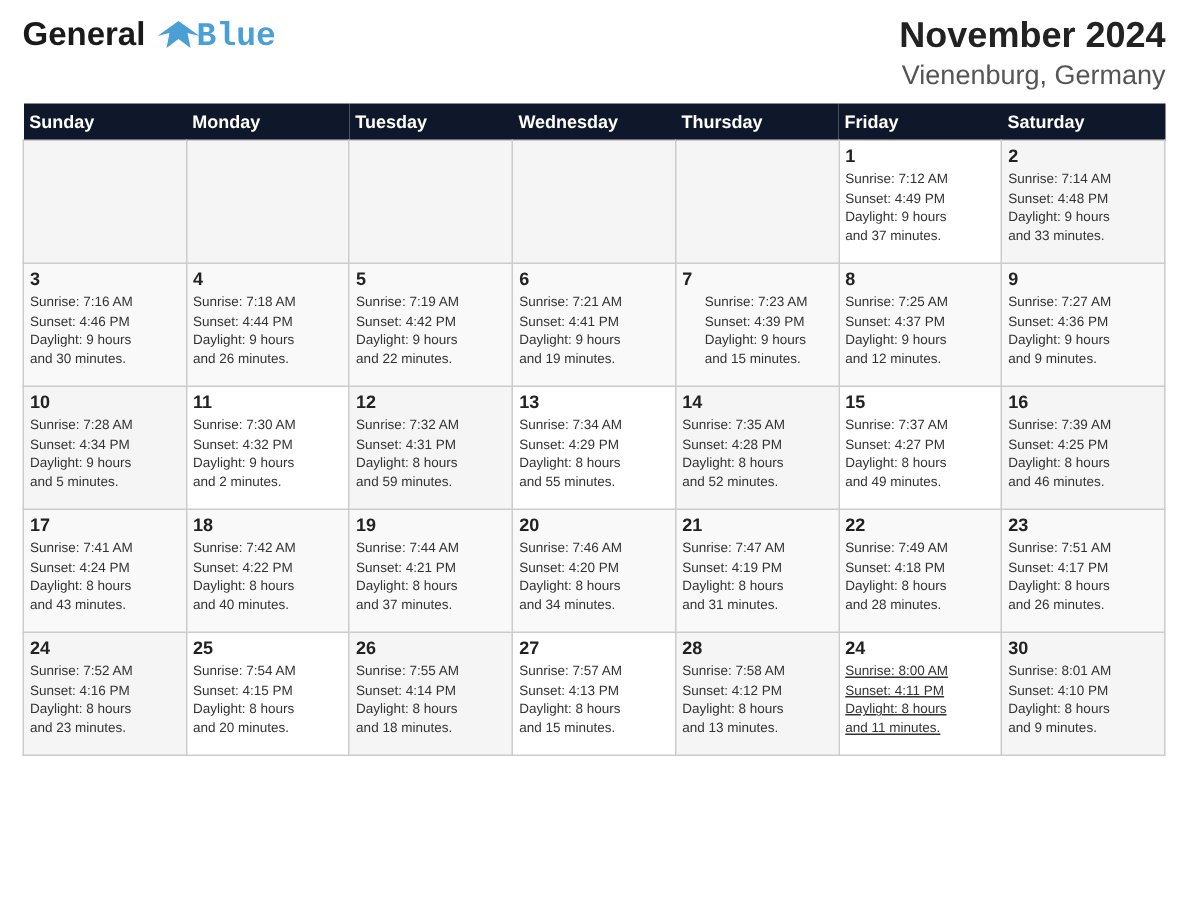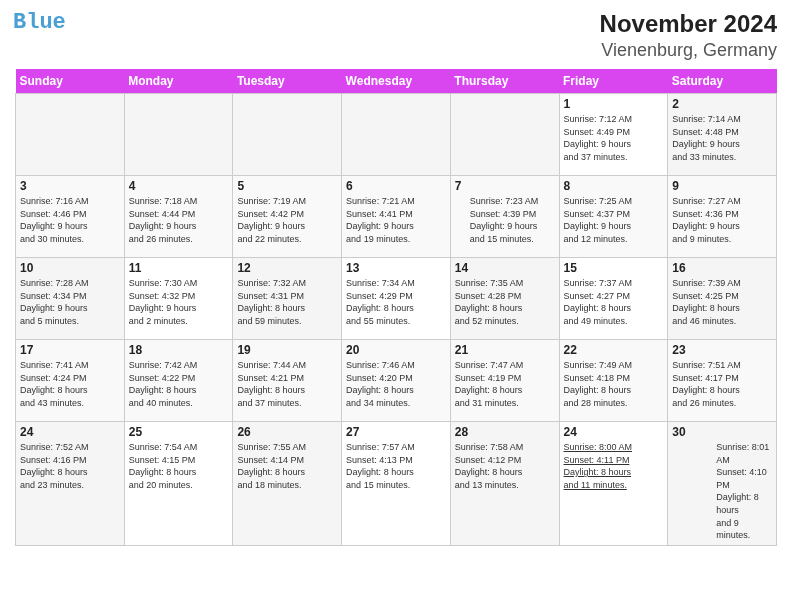--- a/index.html
+++ b/index.html
@@ -36,21 +36,21 @@
       font-size: 18px;
       color: #555;
       margin-top: 2px;
     }
     table {
       width: 100%;
       border-collapse: collapse;
       table-layout: fixed;
     }
     th {
-      background-color: #d946ef;
+      background-color: #0f172a;
       color: white;
       padding: 5px 4px;
       text-align: left;
       font-size: 12px;
       font-weight: bold;
     }
     td {
       border: 1px solid #ccc;
       vertical-align: top;
       padding: 3px 4px;
@@ -85,20 +85,26 @@
     }
   </style>
 </head>
 <body>
 
 <div class="container">
   <div class="header">
     <div class="logo">
       <div>
         <div style="display:flex;align-items:center;">
+          <div style="font-size:22px;font-weight:bold;color:#1a1a1a;line-height:1.1;">
+            <span>General</span>
+            <svg width="28" height="28" viewBox="0 0 28 28" style="vertical-align:middle;margin-left:2px;">
+              <polygon points="14,4 28,14 20,12 22,22 14,16 6,22 8,12 0,14" fill="#4a9fd4"></polygon>
+            </svg>
+          </div>
           <div style="font-size:22px;font-weight:bold;color:#4a9fd4;margin-left:-2px;font-family:Liberation Mono, monospace;">Blue</div>
         </div>
       </div>
     </div>
     <div class="title-area">
       <div class="month-title">November 2024</div>
       <div class="location">Vienenburg, Germany</div>
     </div>
   </div>
 
@@ -327,21 +333,21 @@
           </td>
           <td>
             <span class="day-num">24</span>
             <div class="day-info" style="white-space: pre-line; text-decoration: underline;">Sunrise: 8:00 AM
 Sunset: 4:11 PM
 Daylight: 8 hours
 and 11 minutes.</div>
           </td>
           <td>
             <span class="day-num">30</span>
-            <div class="day-info" style="white-space: pre-line; margin-left: 44px;">Sunrise: 8:01 AM
+            <div class="day-info" style="white-space: pre-line;">Sunrise: 8:01 AM
 Sunset: 4:10 PM
 Daylight: 8 hours
 and 9 minutes.</div>
           </td>
         </tr>
       </tbody>
   </table>
 </div>
 
 </body></html>

